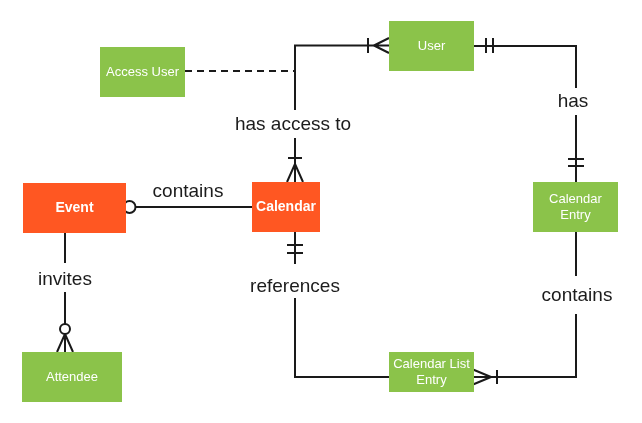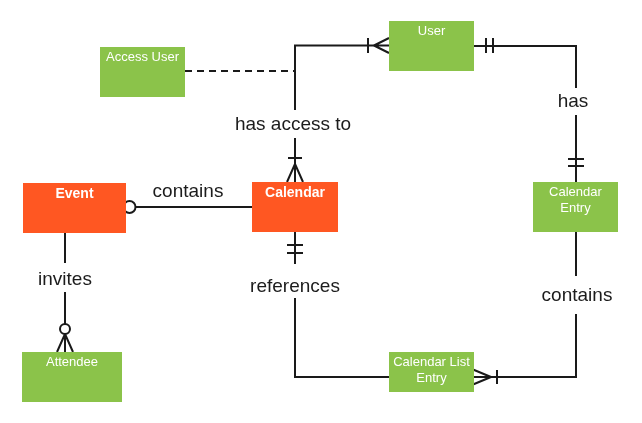--- a/index.html
+++ b/index.html
@@ -14,21 +14,21 @@
     width:642px;height:423px;background:var(--bg);
     font-family:"Liberation Sans", sans-serif;
     overflow:hidden;
   }
   .canvas{position:relative;width:642px;height:423px;background:var(--bg);}
   svg.wires{position:absolute;left:0;top:0;z-index:1;}
   svg.wires path, svg.wires line{stroke:var(--line);stroke-width:2;fill:none;}
   svg.wires circle{stroke:var(--line);stroke-width:2;fill:#ffffff;}
   .entity{
     position:absolute;z-index:3;
-    display:flex;align-items:flex-start;justify-content:center;
+    display:flex;align-items:center;justify-content:center;
     color:#ffffff;font-size:13px;text-align:center;line-height:1.25;
     box-sizing:border-box;padding:2px 4px;cursor:default;
   }
   .entity.primary{background:var(--primary);font-weight:700;font-size:14px;}
   .entity.secondary{background:var(--secondary);font-weight:400;}
   .edge-label{
     position:absolute;z-index:2;transform:translate(-50%,-50%);
     color:var(--label);font-size:19px;white-space:nowrap;
     background:var(--bg);padding:0 2px;
   }
@@ -89,21 +89,21 @@
   </div>
 
   <div class="entity secondary" style="left:389px;top:21px;width:85px;height:50px;">
     <span>User</span>
   </div>
 
   <div class="entity primary" style="left:23px;top:183px;width:103px;height:50px;">
     <span>Event</span>
   </div>
 
-  <div class="entity primary" style="left:252px;top:182px;width:86px;height:50px;">
+  <div class="entity primary" style="left:252px;top:182px;width:68px;height:50px;">
     <span>Calendar</span>
   </div>
 
   <div class="entity secondary" style="left:533px;top:182px;width:85px;height:50px;">
     <span>Calendar Entry</span>
   </div>
 
   <div class="entity secondary" style="left:389px;top:352px;width:85px;height:40px;">
     <span>Calendar List Entry</span>
   </div>

